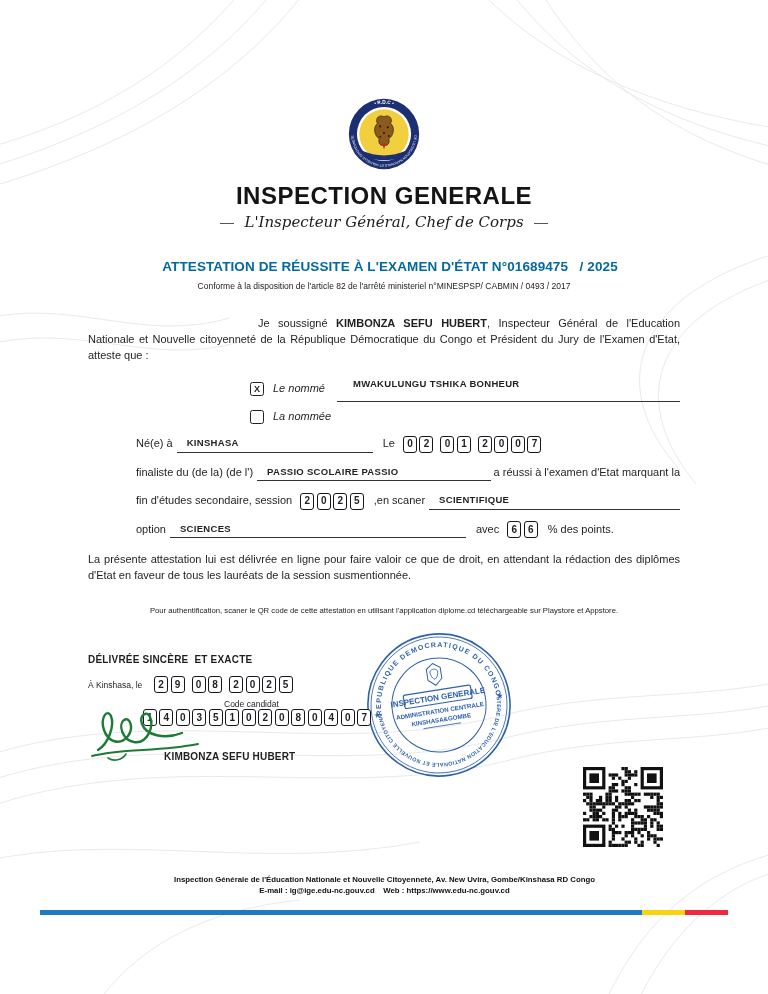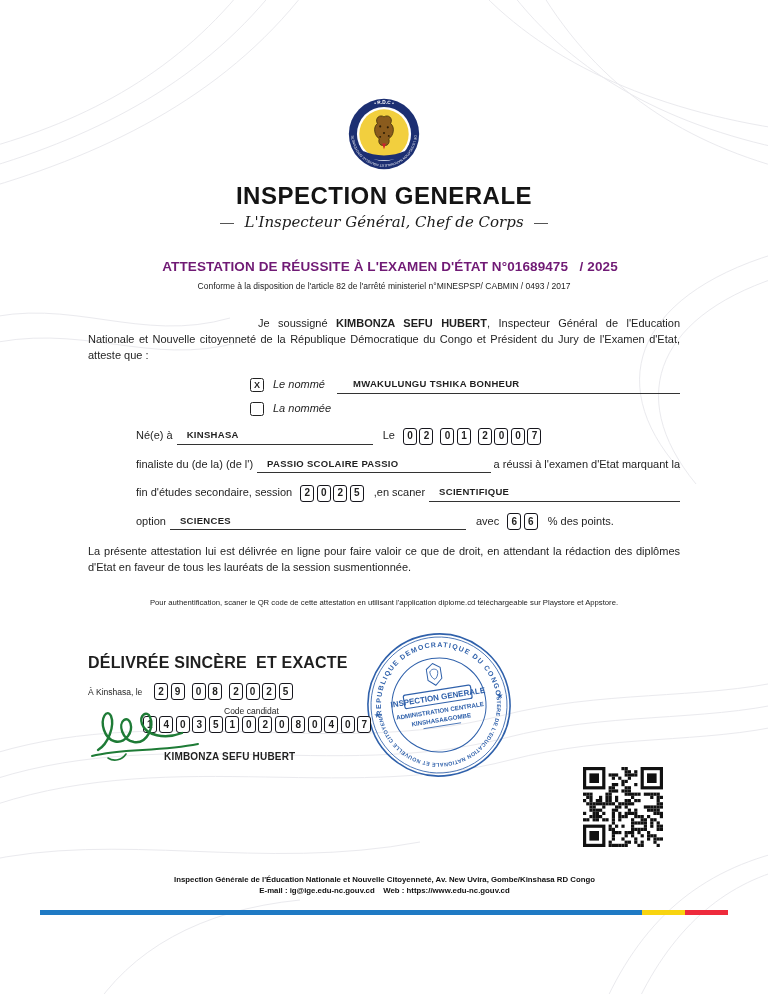--- a/index.html
+++ b/index.html
@@ -13,35 +13,35 @@
 
   
   .header { position:absolute; top:96px; left:0; right:0; text-align:center; }
   .logo { width:76px; height:76px; display:block; margin:0 auto; }
   .org-title { margin-top:10px; font-size:24px; font-weight:bold; letter-spacing:.5px; color:#141414; }
   .org-sub { margin-top:3px; font-family:"DejaVu Serif", serif; font-style:italic; font-size:15px; color:#1c1c1c; }
   .flourish { display:inline-block; width:14px; height:1px; background:#555; vertical-align:middle; margin:0 10px; }
 
   
   .title-block { position:absolute; top:259px; left:0; right:0; text-align:center; }
-  .att-title { color:#701a75; font-weight:bold; font-size:13.5px; white-space:pre; letter-spacing:.1px;margin-left:12px; }
+  .att-title { color:#0369a1; font-weight:bold; font-size:13.5px; white-space:pre; letter-spacing:.1px;margin-left:12px; }
   .conformity { margin-top:7px; font-size:8.5px; color:#222; }
 
   
   .body { position:absolute; top:316px; left:88px; width:592px; font-size:11px; line-height:1.45; }
   .intro { text-indent:170px; text-align:justify; margin:0; }
   .bold { font-weight:bold; }
 
   .gender-row { display:flex; align-items:center; margin-left:162px; margin-top:13px; }
   .gender-row + .gender-row { margin-top:7px; }
   .checkbox { flex:0 0 auto; width:12px; height:12px; border:1.6px solid #222; border-radius:2.5px;
     display:flex; align-items:center; justify-content:center; font-weight:bold; font-size:9px; background:#fff; }
   .gender-label { font-style:italic; margin-left:9px; white-space:pre; }
   .name-fill { flex:1; align-self:flex-end; border-bottom:1.2px solid #333; margin-left:12px;
-    font-weight:bold; font-size:9.5px; padding:0 4px 2px 16px; letter-spacing:.3px; }
+    font-weight:bold; font-size:9.5px; padding:0 4px 10px 16px; letter-spacing:.3px; }
 
   .form-row { display:flex; align-items:flex-end; margin-top:11.5px;margin-left:48px; }
   .lbl { white-space:pre; padding-bottom:1px; }
   .fill { border-bottom:1.2px solid #333; font-weight:bold; font-size:9.5px;
     padding:0 4px 2px 10px; letter-spacing:.3px; margin-left:4px; }
   .fill.grow { flex:1; }
   .fill.w-birth { width:182px; }
   .fill.w-option { width:282px; }
   .mid { margin-left:10px; }
   .digits { display:inline-flex; align-items:center; margin-left:8px; padding-bottom:0; }
@@ -49,21 +49,21 @@
   .digit-group:first-child { margin-left:0; }
   .digit-box { width:12px; height:15px; border:1.6px solid #16161d; border-radius:3px; margin-left:2.5px;
     display:inline-flex; align-items:center; justify-content:center; font-weight:bold; font-size:10px; background:#fff; }
   .digit-box:first-child { margin-left:0; }
 
   .closing { margin:14px 0 0 0; text-align:justify; }
   .auth-note { margin-top:21px; font-size:7.7px; text-align:center; color:#222; }
 
   
   .delivery { position:absolute; top:654px; left:88px; width:330px; z-index:3; }
-  .delivered { font-weight:bold; font-size:16px; letter-spacing:.2px; white-space:pre; }
+  .delivered { font-weight:bold; font-size:10px; letter-spacing:.2px; white-space:pre; }
   .del-row { display:flex; align-items:center; margin-top:11px; }
   .del-row.second { margin-top:6px;flex-direction:column; }
   .del-lbl { width:58px; font-size:8.5px; }
   .signature-svg { position:absolute; left:0; top:50px; z-index:4; pointer-events:none; }
   .signatory { position:absolute; left:76px; top:97px; font-weight:bold; font-size:10px; letter-spacing:.2px; }
 
   
   .stamp-wrap { position:absolute; left:364px; top:630px; width:150px; height:150px; z-index:2;
     transform:rotate(-9deg); opacity:.93; }
 

